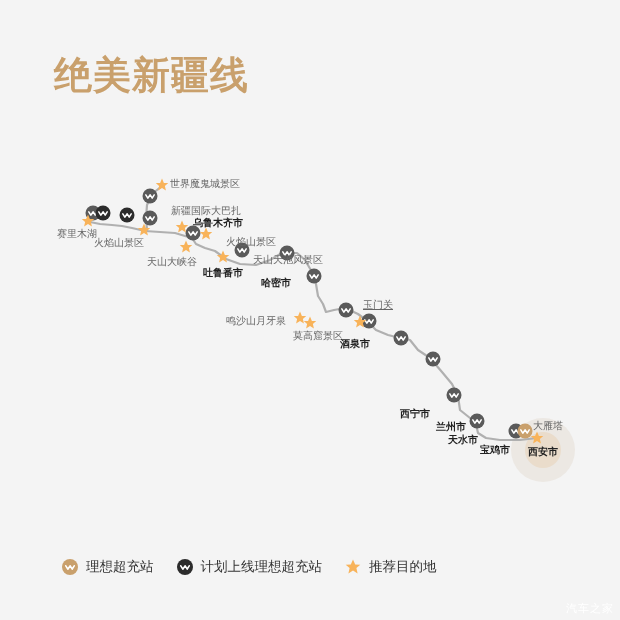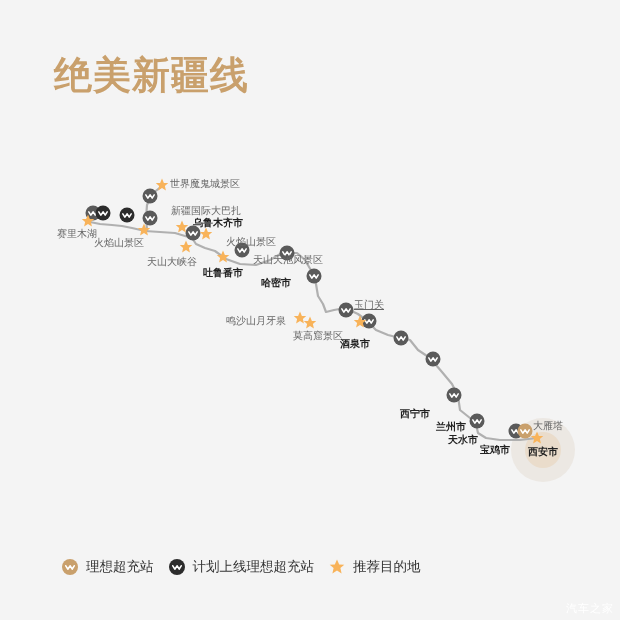--- a/index.html
+++ b/index.html
@@ -15,21 +15,21 @@
     color: #c9a06c;
   }
   svg.map { position: absolute; left: 0; top: 0; }
   .lbl {
     position: absolute; white-space: nowrap; line-height: 1;
   }
   .lbl.poi { font-size: 10px; color: #666; }
   .lbl.city { font-size: 10px; color: #222; font-weight: bold; }
   .legend {
     position: absolute; left: 62px; top: 558px;
-    display: flex; align-items: center; gap: 0;
+    display: flex; align-items: center; gap: 8px;
     font-size: 13.5px; color: #333;
   }
   .legend-item { display: flex; align-items: center; margin-right: 15px; }
   .legend-icon { width: 16px; height: 16px; margin-right: 8px; display: block; }
   .watermark {
     position: absolute; right: 6px; bottom: 4px;
     font-size: 11px; color: #ffffff; letter-spacing: 1px;
   }
 </style>
 </head>
@@ -147,21 +147,21 @@
 <div class="lbl poi" style="left:57px;top:229px;">赛里木湖</div>
 <div class="lbl poi" style="left:94px;top:238px;">火焰山景区</div>
 <div class="lbl poi" style="left:170px;top:179px;">世界魔鬼城景区</div>
 <div class="lbl poi" style="left:171px;top:206px;">新疆国际大巴扎</div>
 <div class="lbl city" style="left:193px;top:218px;">乌鲁木齐市</div>
 <div class="lbl poi" style="left:253px;top:223px;margin-top:32px;">天山天池风景区</div>
 <div class="lbl poi" style="left:147px;top:257px;">天山大峡谷</div>
 <div class="lbl poi" style="left:226px;top:237px;">火焰山景区</div>
 <div class="lbl city" style="left:203px;top:268px;">吐鲁番市</div>
 <div class="lbl city" style="left:261px;top:268px;margin-top:10px;">哈密市</div>
-<div class="lbl poi" style="left:354px;top:300px;text-decoration:underline;">玉门关</div>
+<div class="lbl poi" style="left:363px;top:300px;text-decoration:underline;">玉门关</div>
 <div class="lbl poi" style="left:226px;top:316px;">鸣沙山月牙泉</div>
 <div class="lbl poi" style="left:293px;top:331px;">莫高窟景区</div>
 <div class="lbl city" style="left:340px;top:339px;">酒泉市</div>
 <div class="lbl city" style="left:400px;top:409px;">西宁市</div>
 <div class="lbl city" style="left:423px;top:422px;margin-left:13px;">兰州市</div>
 <div class="lbl city" style="left:448px;top:435px;">天水市</div>
 <div class="lbl city" style="left:480px;top:445px;">宝鸡市</div>
 <div class="lbl poi" style="left:533px;top:421px;">大雁塔</div>
 <div class="lbl city" style="left:528px;top:447px;">西安市</div>
 

